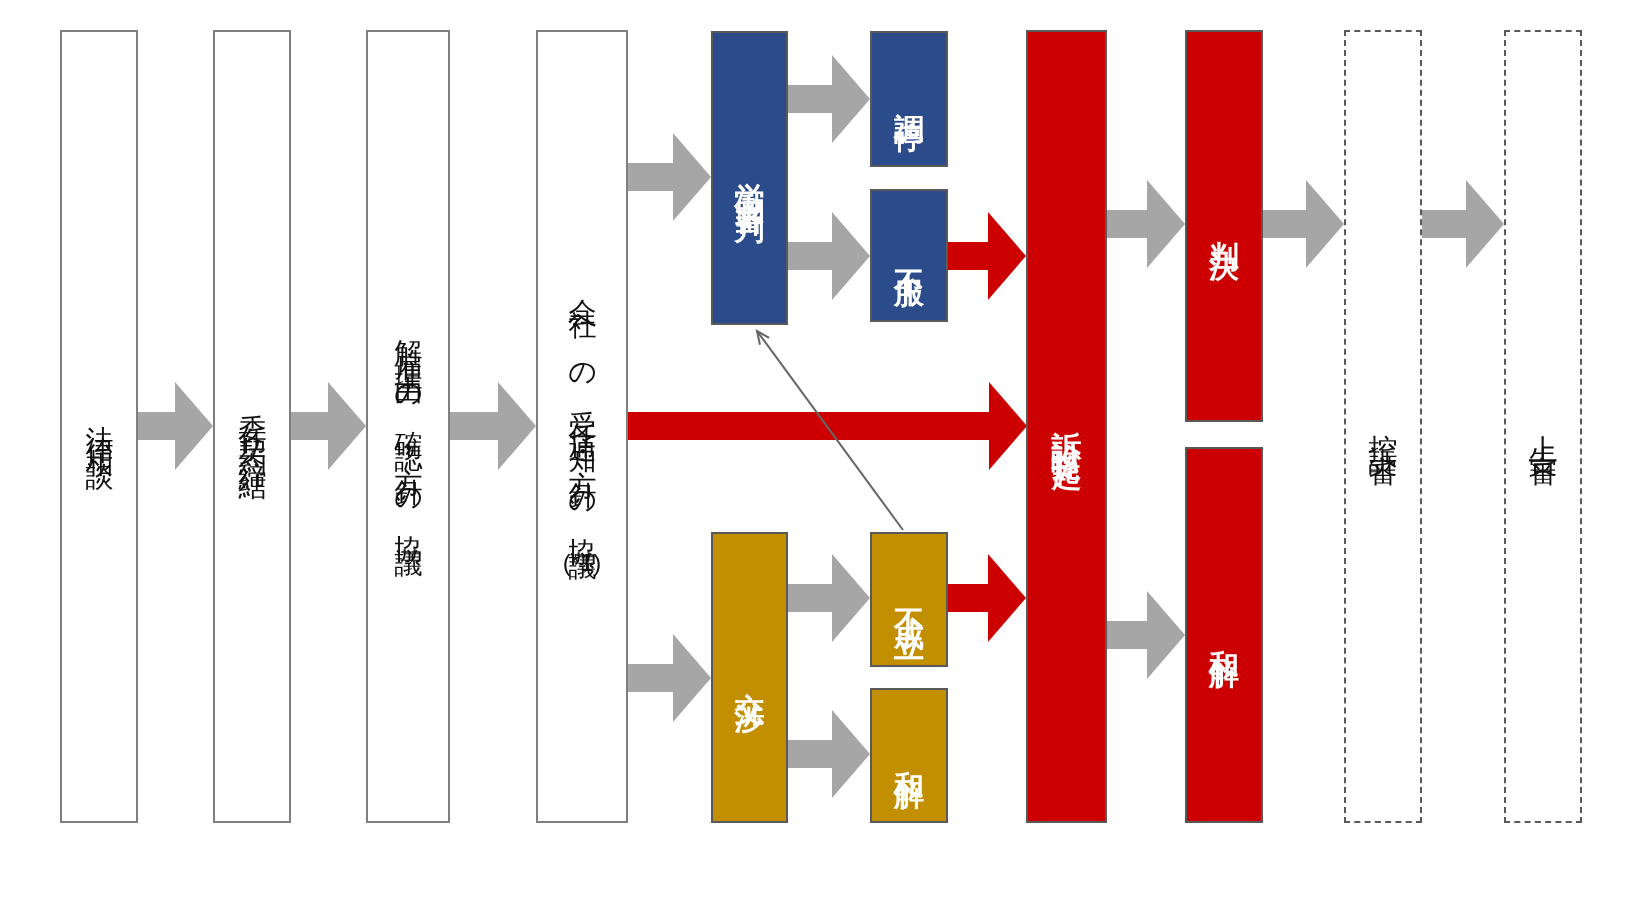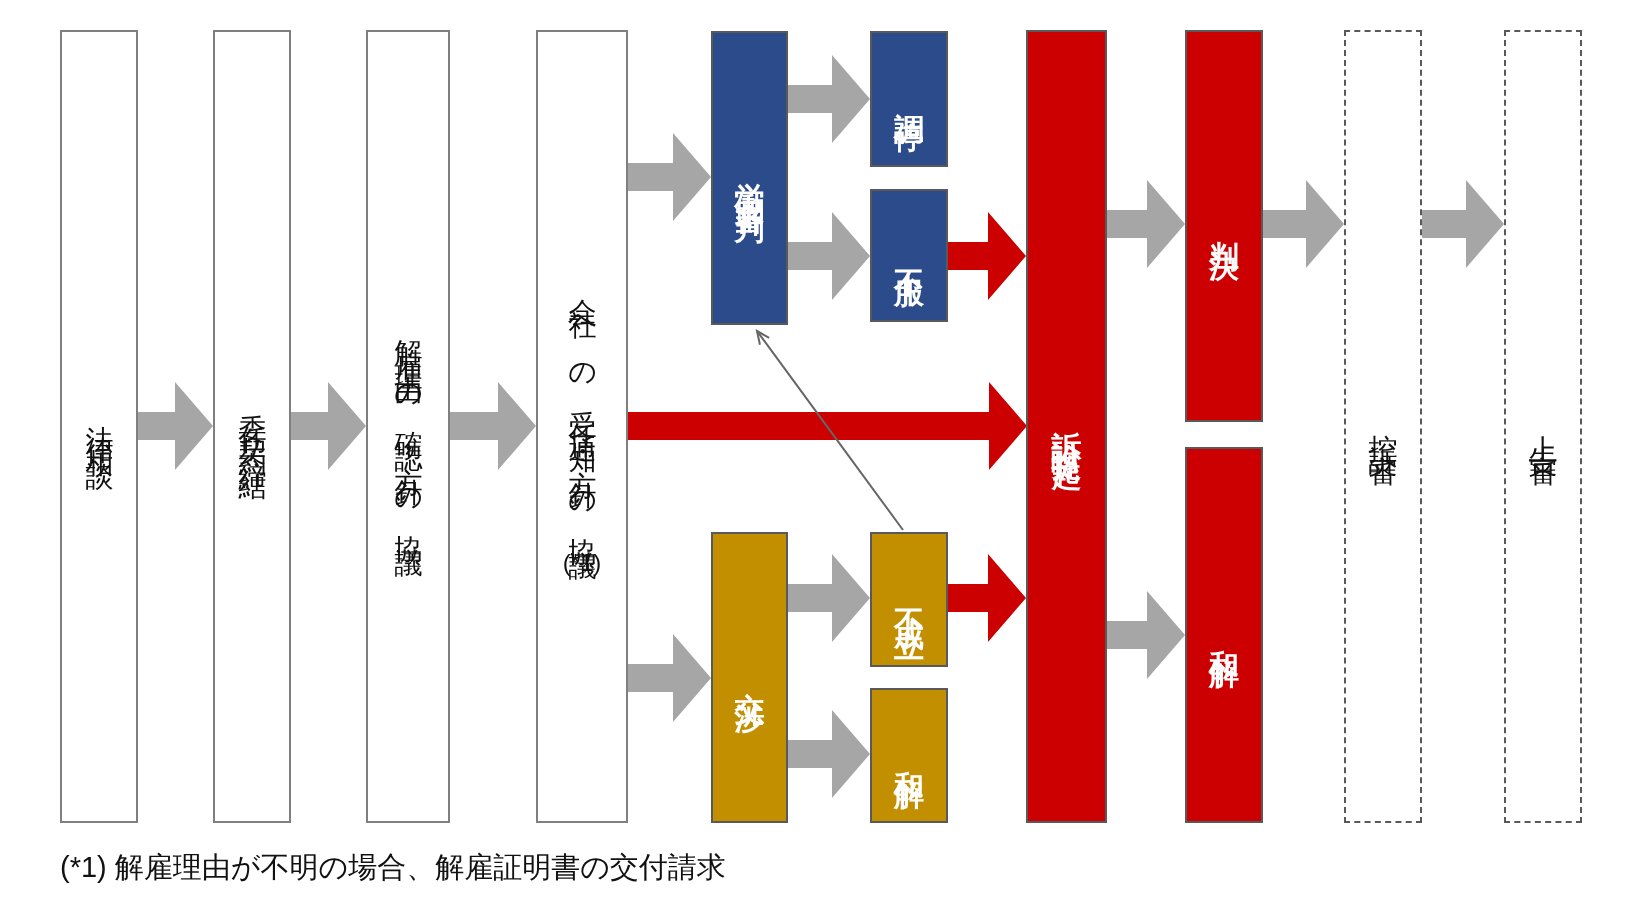--- a/index.html
+++ b/index.html
@@ -121,15 +121,14 @@
   </div>
 
   <div class="box dashed-col pos-appeal">
     <span class="dashtext">控訴審</span>
   </div>
 
   <div class="box dashed-col pos-final">
     <span class="dashtext">上告審</span>
   </div>
 
-  <div class="footnote">(*1) 解雇理由が不明の場合、解雇証明書の交付請求</div>
 
 </div>
 
 </body></html>

